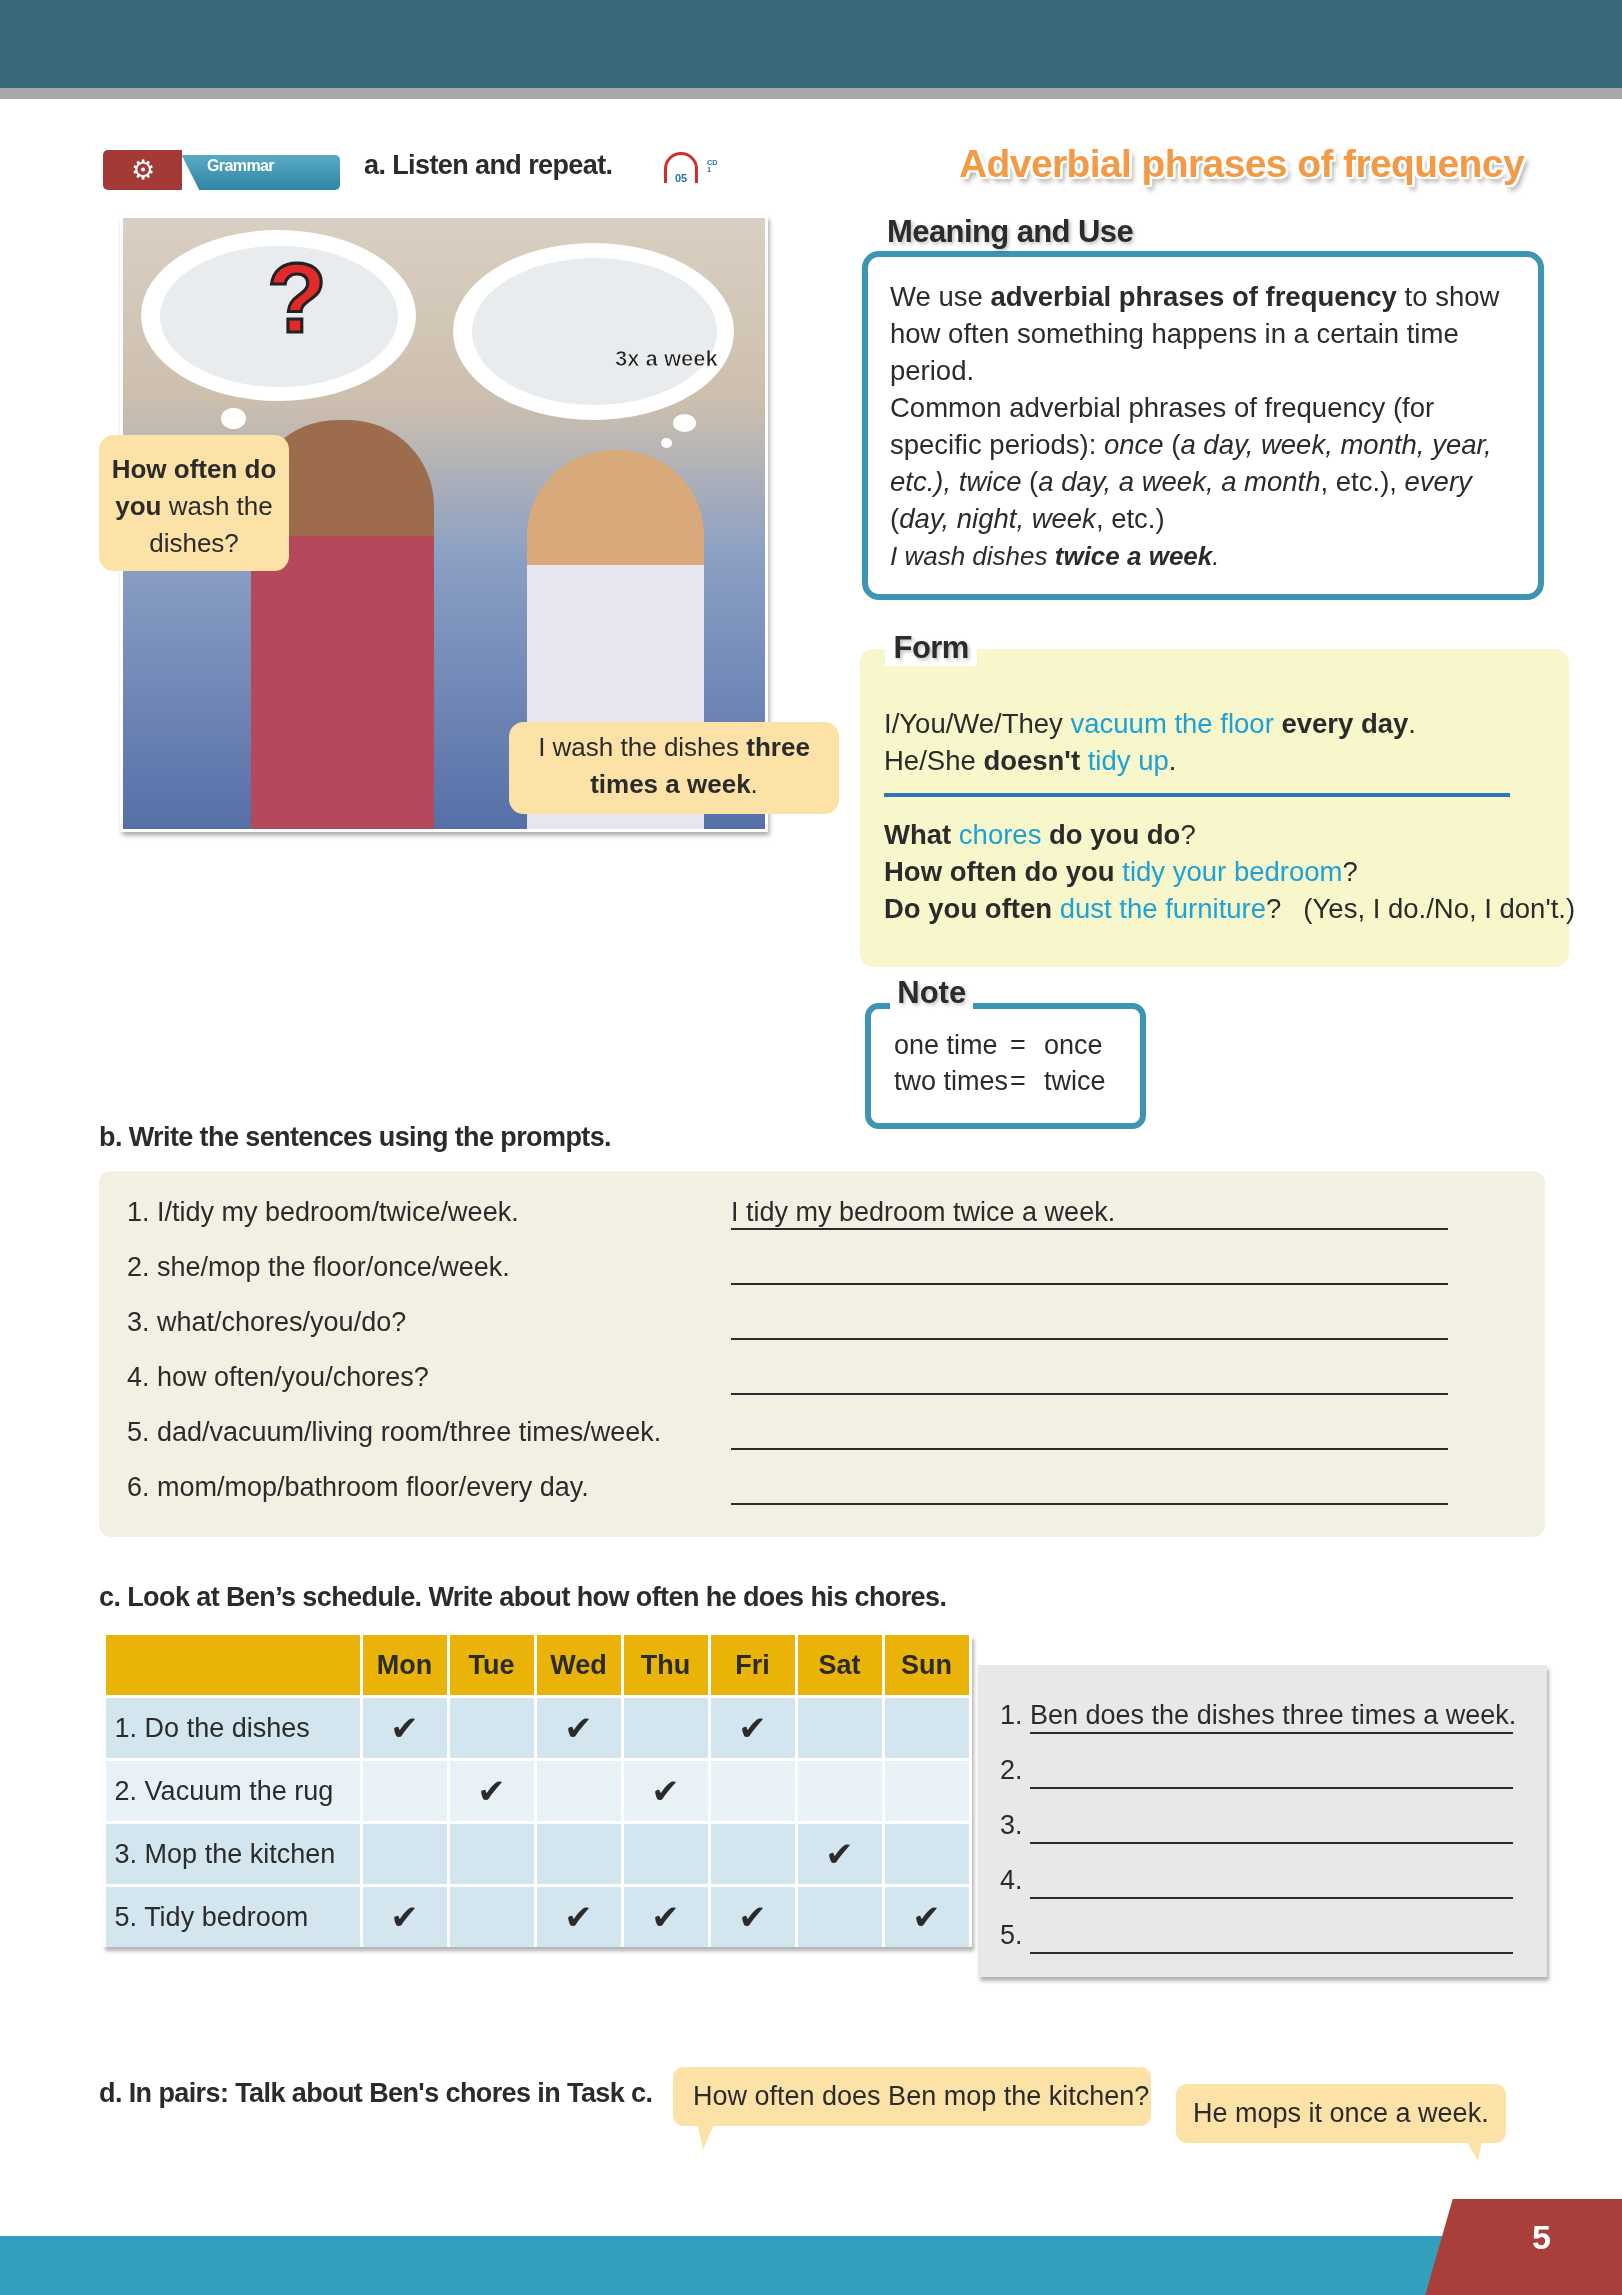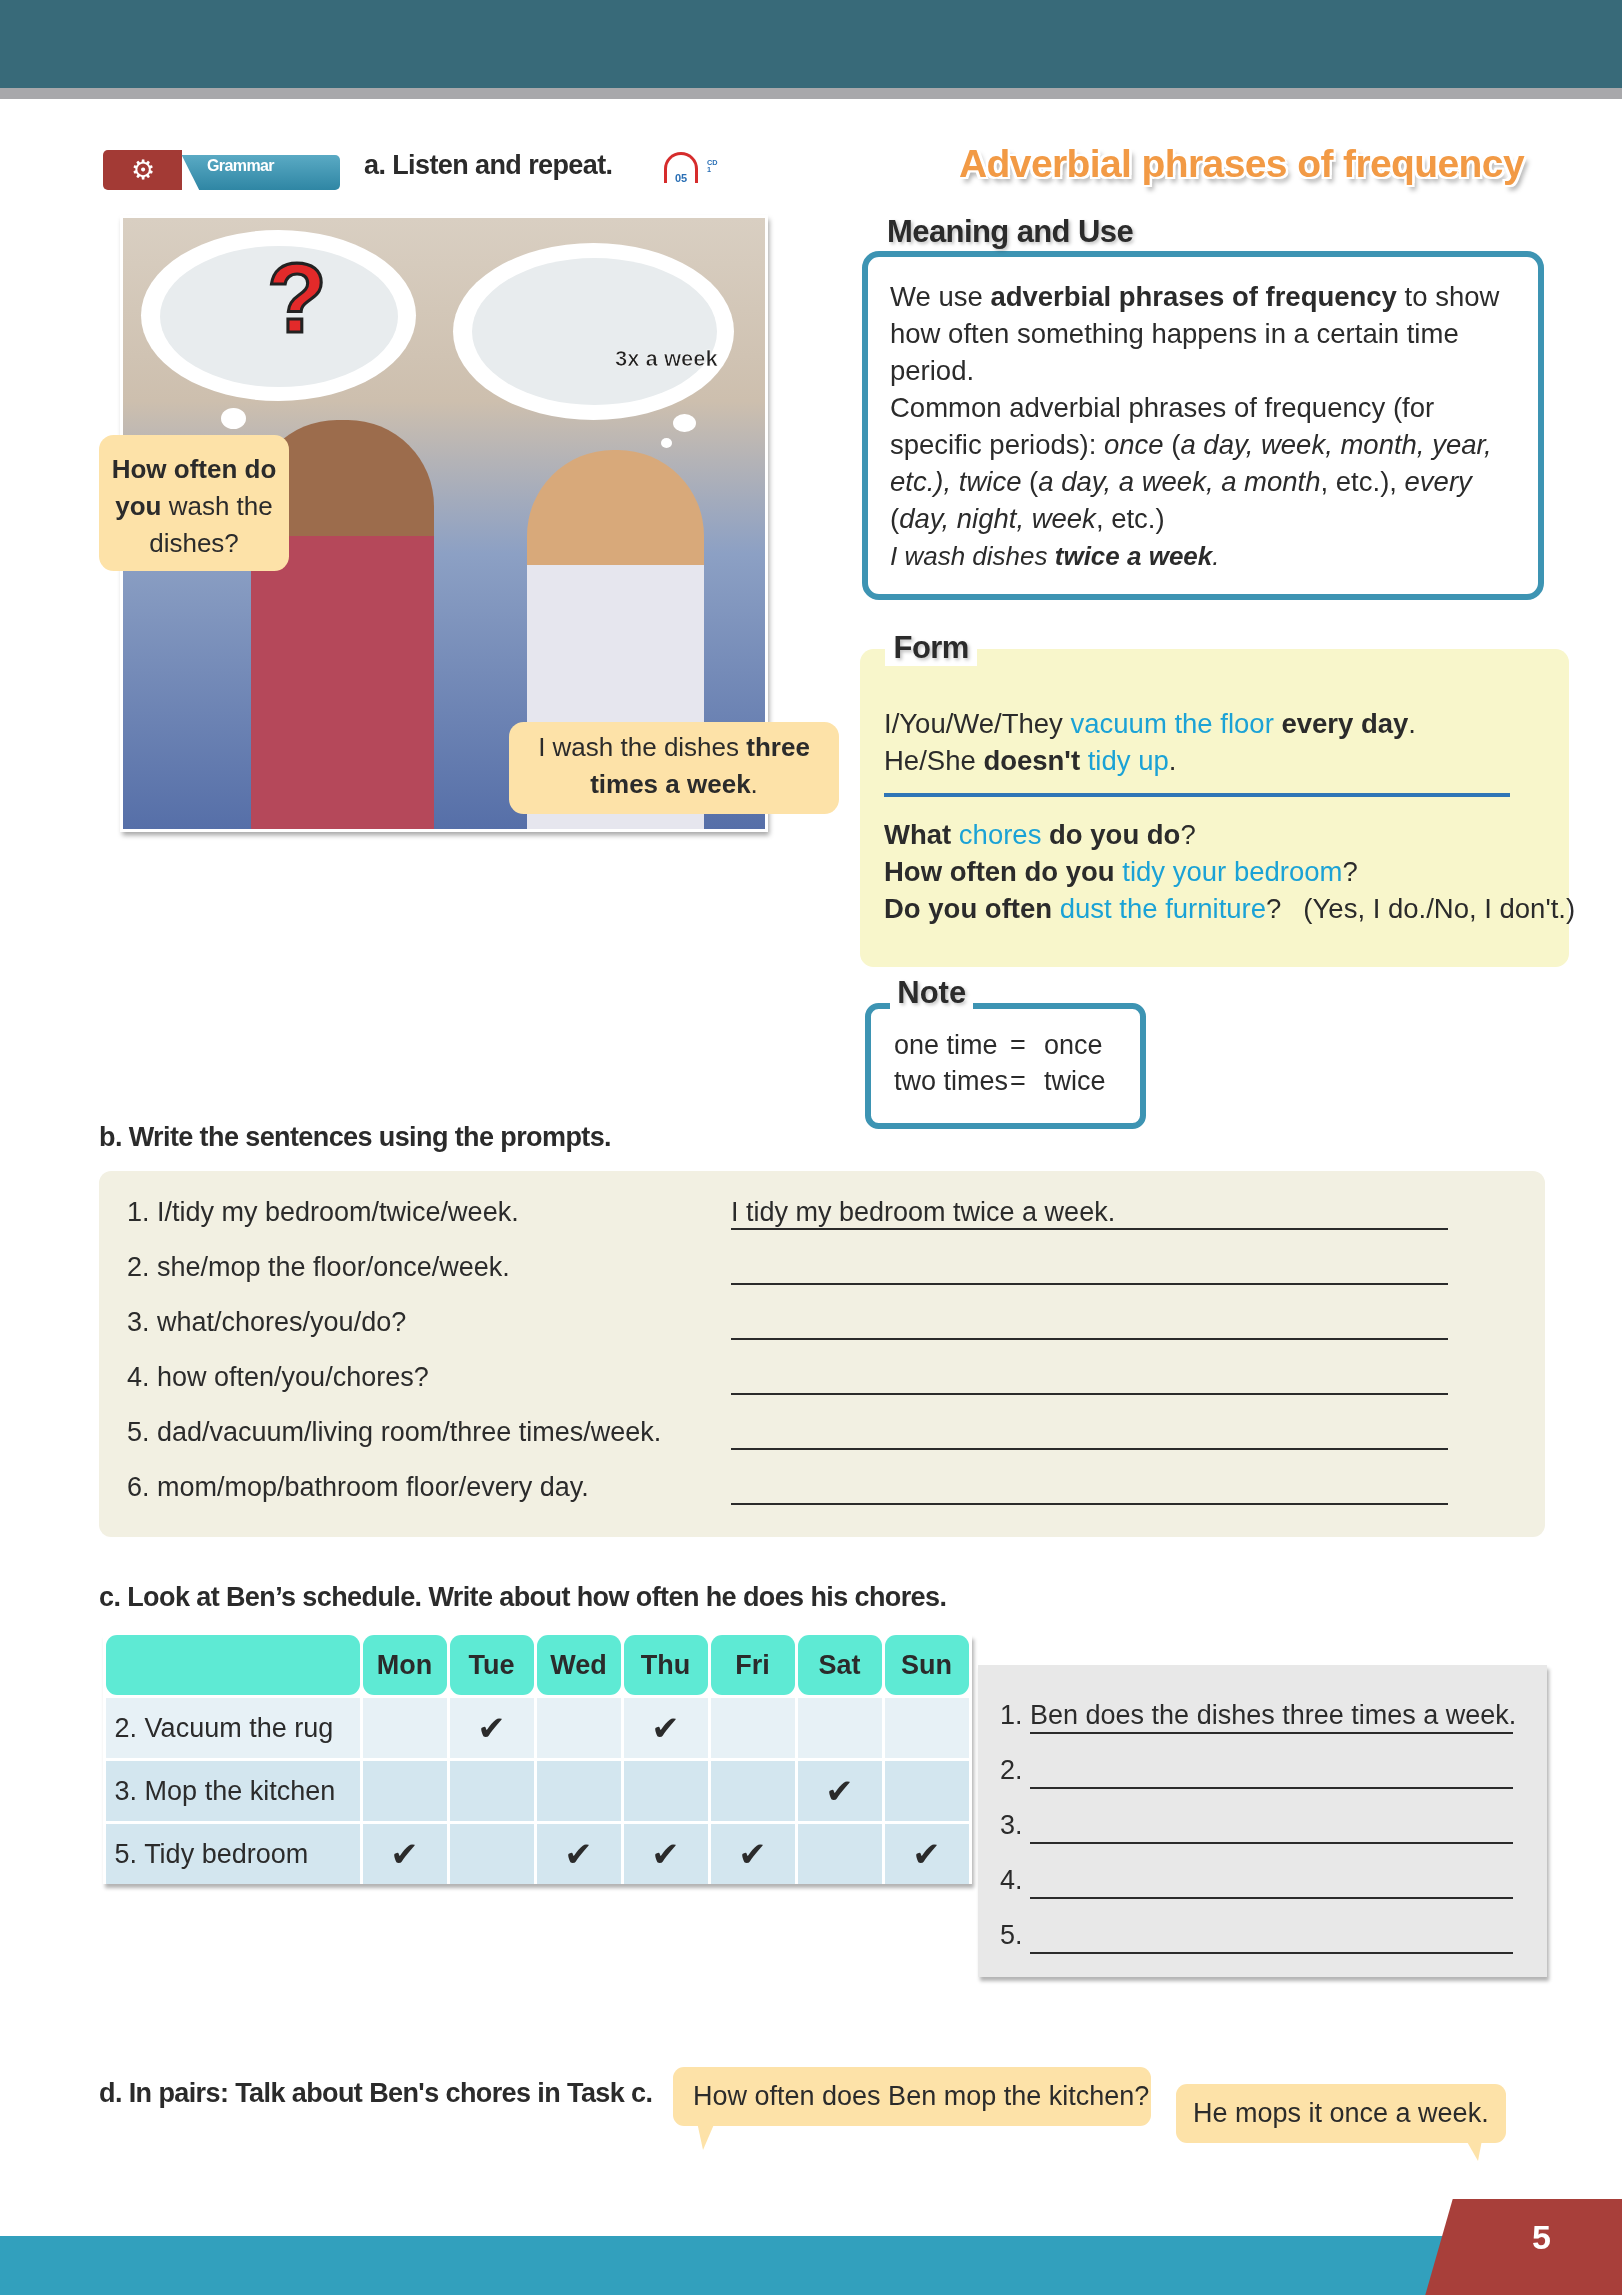--- a/index.html
+++ b/index.html
@@ -61,21 +61,21 @@
   .task-b{left:99px;top:1122px;font-size:27px;font-weight:bold;letter-spacing:-0.6px;}
   .b-box{left:99px;top:1171px;width:1446px;height:366px;background:#f2f0e2;border-radius:12.2px;}
   .b-prompt{left:127px;font-size:27px;}
   .b-line{left:731px;width:717px;height:2.4px;background:#2b2b2b;}
   .b-ans{left:731px;font-size:27px;}
 
   
   .task-c{left:99px;top:1582px;font-size:27px;font-weight:bold;letter-spacing:-0.6px;}
   .sched{left:103px;top:1635px;border-collapse:separate;border-spacing:3.7px 0;box-shadow:2.4px 3.7px 3.7px rgba(0,0,0,.3);}
   .sched th,.sched td{height:60px;font-size:27px;padding:0;}
-  .sched th{background:#5eead4;width:84px;font-weight:bold;border-radius:11px;}
+  .sched th{background:#eab308;width:84px;font-weight:bold;}
   .sched thead th:first-child{width:251px;}
   .sched td{text-align:center;font-size:34px;color:#2b2b2b;}
   .sched td.label{text-align:left;padding-left:8.6px;font-size:27px;width:245px;}
   .row-dark td{background:#d3e6ef;}
   .row-light td{background:#e7f1f6;}
   .sched tr td{border-top:3.7px solid #fff;}
   .c-box{left:978px;top:1665px;width:569px;height:312px;background:#e8e8e8;box-shadow:2.4px 3.7px 3.7px rgba(0,0,0,.3);}
   .c-num{left:1000px;font-size:27px;}
   .c-line{left:1030px;width:483px;height:2.4px;background:#2b2b2b;}
   .c-ans{left:1030px;font-size:27px;}
@@ -206,20 +206,30 @@
         <th>Mon</th>
         <th>Tue</th>
         <th>Wed</th>
         <th>Thu</th>
         <th>Fri</th>
         <th>Sat</th>
         <th>Sun</th>
       </tr>
     </thead>
   <tbody id="sched-body">
+      <tr class="row-dark">
+        <td class="label">1. Do the dishes</td>
+        <td>✔</td>
+        <td></td>
+        <td>✔</td>
+        <td></td>
+        <td>✔</td>
+        <td></td>
+        <td></td>
+      </tr>
       <tr class="row-light">
         <td class="label">2. Vacuum the rug</td>
         <td></td>
         <td>✔</td>
         <td></td>
         <td>✔</td>
         <td></td>
         <td></td>
         <td></td>
       </tr>

